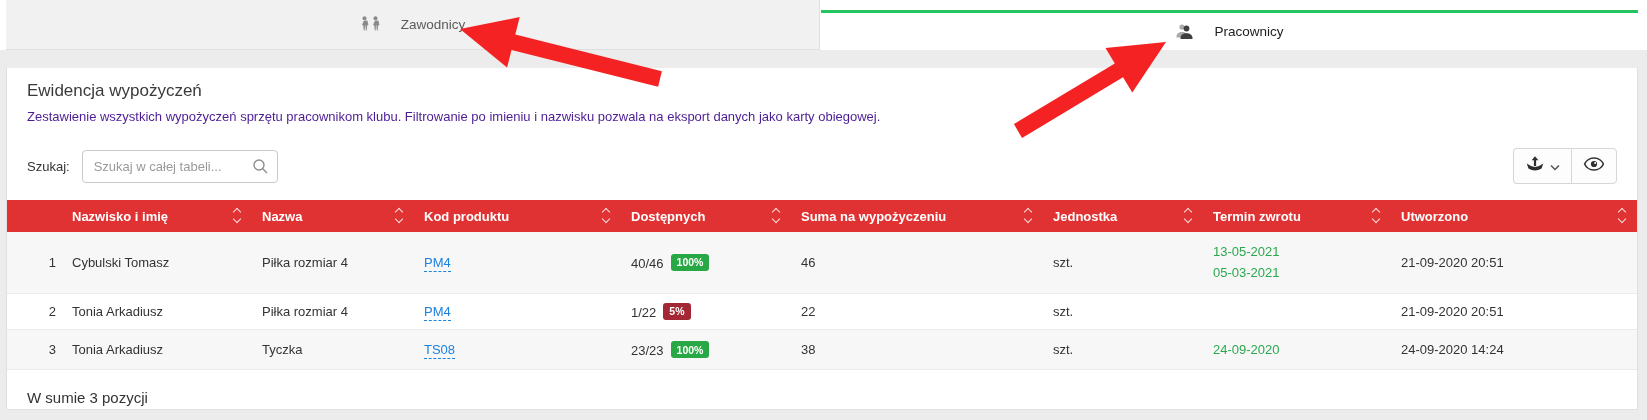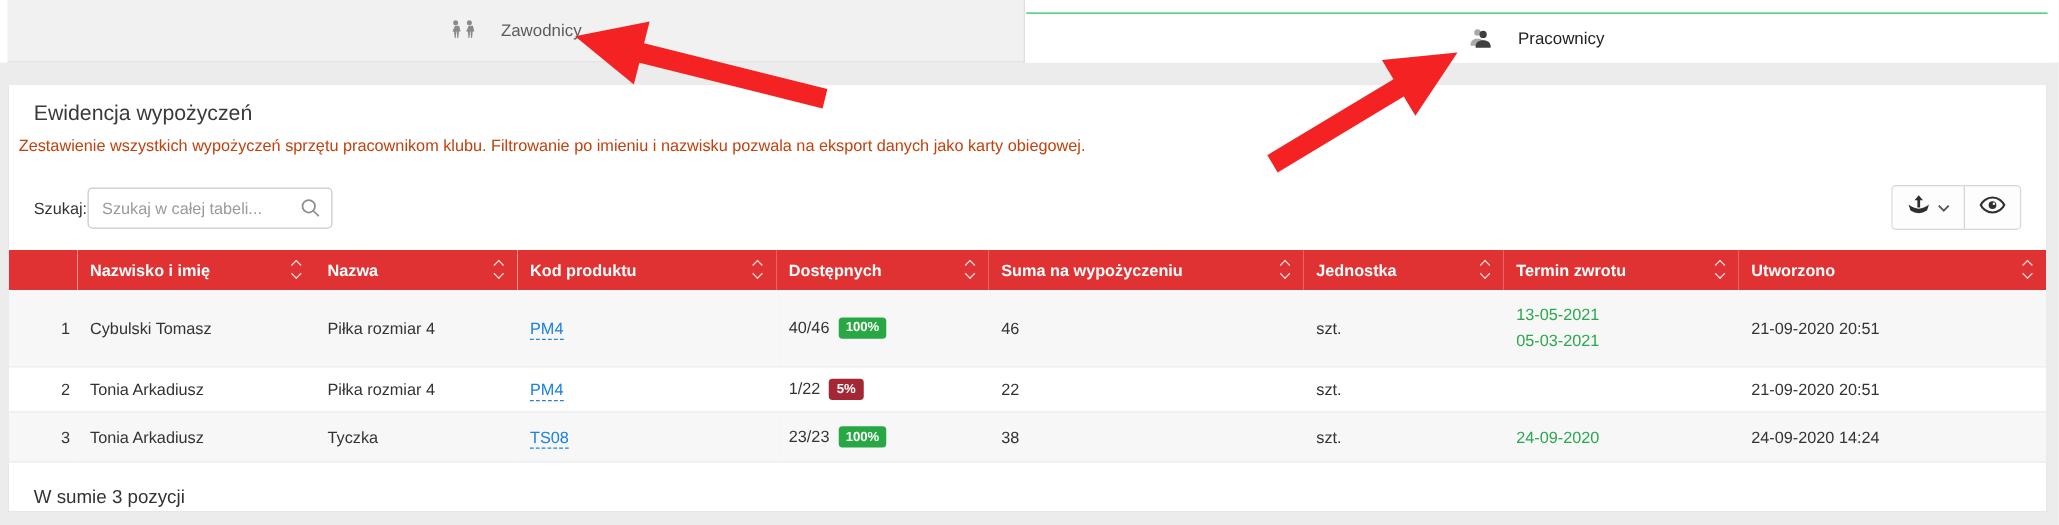--- a/index.html
+++ b/index.html
@@ -13,36 +13,36 @@
   
   .topband { position:absolute; left:0; top:0; width:1647px; height:50px; background:#fff; }
   .tab { position:absolute; display:flex; align-items:center; justify-content:center; gap:19px; cursor:pointer; }
   .tab-inactive {
     left:6px; top:0; width:814px; height:50px;
     background:#f1f1f2; border-bottom:1px solid #dfdfdf; border-right:1px solid #dfdfdf;
     color:#5c5c5c;
   }
   .tab-active {
     left:821px; top:10px; width:817px; height:40px;
-    background:#fff; border-top:1px solid #22c55e; color:#222;
+    background:#fff; border-top:3px solid #22c55e; color:#222;
   }
   .tab-label { font-size:13.5px; }
   .tab .ticon { display:inline-flex; align-items:center; }
   
   .card {
     position:absolute; left:6px; top:68px; width:1632px; height:342px;
     background:#fff; border:1px solid #e0e0e0; border-top:none;
   }
   .page-title { margin:13px 20px 0; font-size:17px; font-weight:400; color:#3a3a3a; }
-  .page-subtitle { margin:8px 8px 0; font-size:13px; color:#c2410c; }
+  .page-subtitle { margin:8px 20px 0; font-size:13px; color:#4c1d95; }
   .controls-row {
     margin:24px 20px 16px; height:36px;
     display:flex; align-items:center; justify-content:space-between;
   }
-  .search-wrap { display:flex; align-items:center; }
+  .search-wrap { display:flex; align-items:center; gap:12px; }
   .search-label { font-size:13px; color:#333; }
   .search-box { position:relative; }
   .search-input {
     width:196px; height:33px; border:1px solid #c9c9c9; border-radius:4px;
     padding:0 30px 0 11px; font-size:13px; color:#444; outline:none;
     font-family:"Liberation Sans","DejaVu Sans",sans-serif;
   }
   .search-input::placeholder { color:#9a9a9a; }
   .search-icon { position:absolute; right:9px; top:8px; }
   .btn-group { display:flex; }

